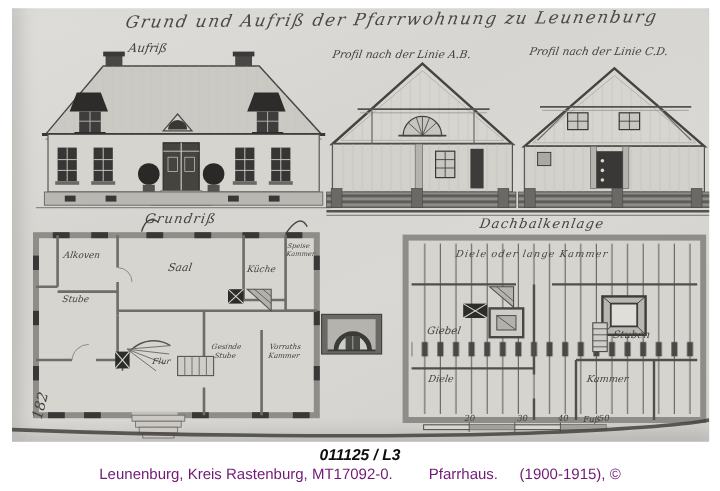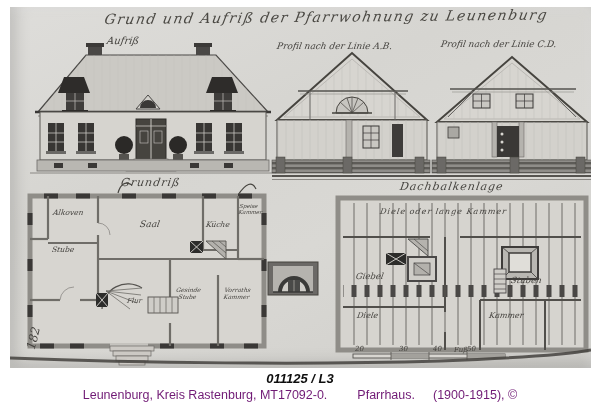--- a/index.html
+++ b/index.html
@@ -12,21 +12,21 @@
   .scriptlabel{position:absolute;font-family:"DejaVu Serif",serif;font-style:italic;
          color:#45433f;transform:skewX(-9deg);white-space:nowrap;line-height:1;}
   .wrap{white-space:normal;text-align:center;line-height:1.15;}
   .title{left:105px;top:10px;width:400px;text-align:center;font-size:14px;letter-spacing:1.5px;
          transform:skewX(-11deg) rotate(-0.6deg);color:#4a4843;}
   .cap1{position:absolute;left:0;right:0;top:371px;display:flex;justify-content:center;gap:22px;
         font-style:italic;font-weight:bold;font-size:13px;color:#0e0e0e;}
   .cap2{position:absolute;left:0;right:0;top:388px;display:flex;justify-content:center;
         font-size:12.5px;color:#701a75;}
   .cap2 .b{margin-left:30px;} .cap2 .d{margin-left:18px;}
-  .tick{position:absolute;font-family:"DejaVu Serif",serif;font-style:italic;font-size:7px;color:#45433f;}
+  .tick{position:absolute;font-family:"DejaVu Serif",serif;font-style:italic;font-size:7px;color:#45433f;margin-left:32px;}
   .sheetnum{left:22px;top:332px;font-size:12px;transform:rotate(-76deg);}
 </style>
 </head>
 <body>
 
 <div class="stage">
 
   <div class="photo"></div>
 
   <svg class="psvg" width="581" height="361" viewBox="0 0 581 361">

